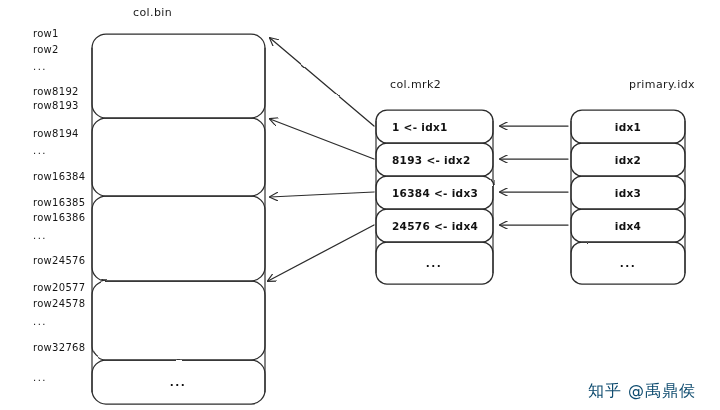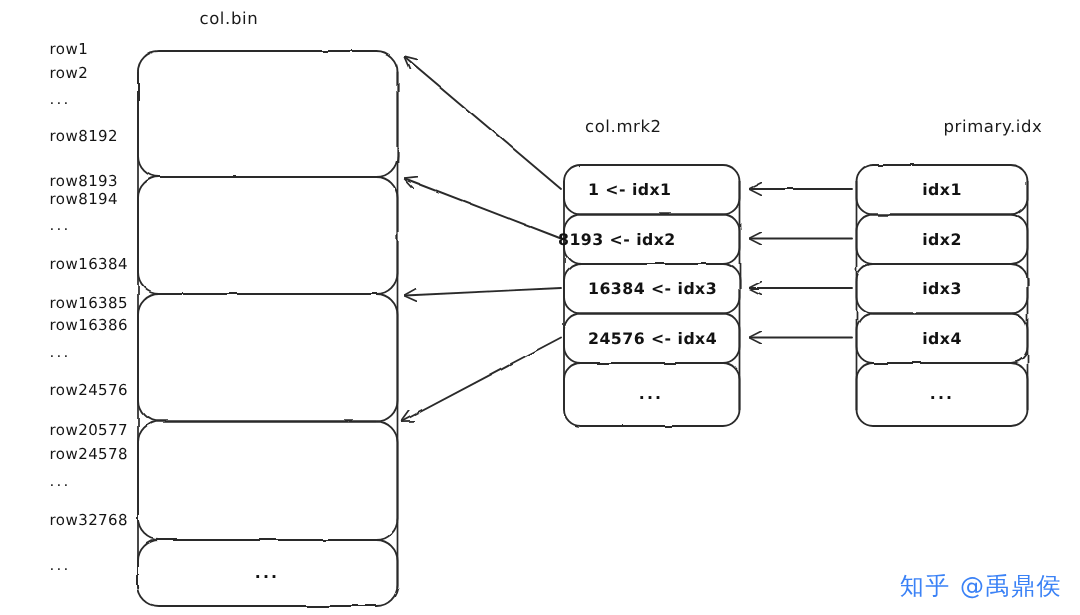--- a/index.html
+++ b/index.html
@@ -57,24 +57,24 @@
     font-weight: bold;
   }
   .cell-text.center {
     text-align: left;
     transform: translateX(-50%);
   }
 
   
   #watermark {
     position: absolute;
-    right: 12px;
+    right: 24px;
     bottom: 8px;
     font-size: 16px;
-    color: #3b82f6;
+    color: #0c4a6e;
     letter-spacing: 1px;
     white-space: nowrap;
     font-family: "DejaVu Sans", sans-serif;
     margin-top: 12px;
   }
 </style>
 </head>
 <body>
 
 <div id="canvas">
@@ -161,38 +161,38 @@
       <path d="M 568 159 L 500 159" marker-end="url(#ahead)"></path>
       <path d="M 568 192 L 500 192" marker-end="url(#ahead)"></path>
       <path d="M 568 225 L 500 225" marker-end="url(#ahead)"></path>
     </g>
   </svg>
 
   <div class="row-label" style="top:28px">row1</div>
   <div class="row-label" style="top:44px">row2</div>
   <div class="row-label ellipsis" style="top:61px">...</div>
   <div class="row-label" style="top:86px">row8192</div>
-  <div class="row-label" style="top:116px">row8193</div>
+  <div class="row-label" style="top:100px">row8193</div>
   <div class="row-label" style="top:128px">row8194</div>
   <div class="row-label ellipsis" style="top:145px">...</div>
   <div class="row-label" style="top:171px">row16384</div>
   <div class="row-label" style="top:197px">row16385</div>
   <div class="row-label" style="top:212px">row16386</div>
   <div class="row-label ellipsis" style="top:230px">...</div>
   <div class="row-label" style="top:255px">row24576</div>
   <div class="row-label" style="top:282px">row20577</div>
   <div class="row-label" style="top:298px">row24578</div>
   <div class="row-label ellipsis" style="top:316px">...</div>
   <div class="row-label" style="top:342px">row32768</div>
   <div class="row-label ellipsis" style="top:372px">...</div>
 
   <div class="cell-text center ellipsis" style="left:178px; top:376px; letter-spacing:1.5px;">...</div>
 
   <div class="cell-text" style="left:392px; top:121px">1 &lt;- idx1</div>
-  <div class="cell-text" style="left:372px; top:154px">8193 &lt;- idx2</div>
+  <div class="cell-text" style="left:392px; top:154px">8193 &lt;- idx2</div>
   <div class="cell-text" style="left:392px; top:187px">16384 &lt;- idx3</div>
   <div class="cell-text" style="left:392px; top:220px">24576 &lt;- idx4</div>
   <div class="cell-text center" style="left:434px; top:257px; letter-spacing:1.5px;">...</div>
 
   <div class="cell-text center" style="left:628px; top:121px">idx1</div>
   <div class="cell-text center" style="left:628px; top:154px">idx2</div>
   <div class="cell-text center" style="left:628px; top:187px">idx3</div>
   <div class="cell-text center" style="left:628px; top:220px">idx4</div>
   <div class="cell-text center" style="left:628px; top:257px; letter-spacing:1.5px;">...</div>
 

